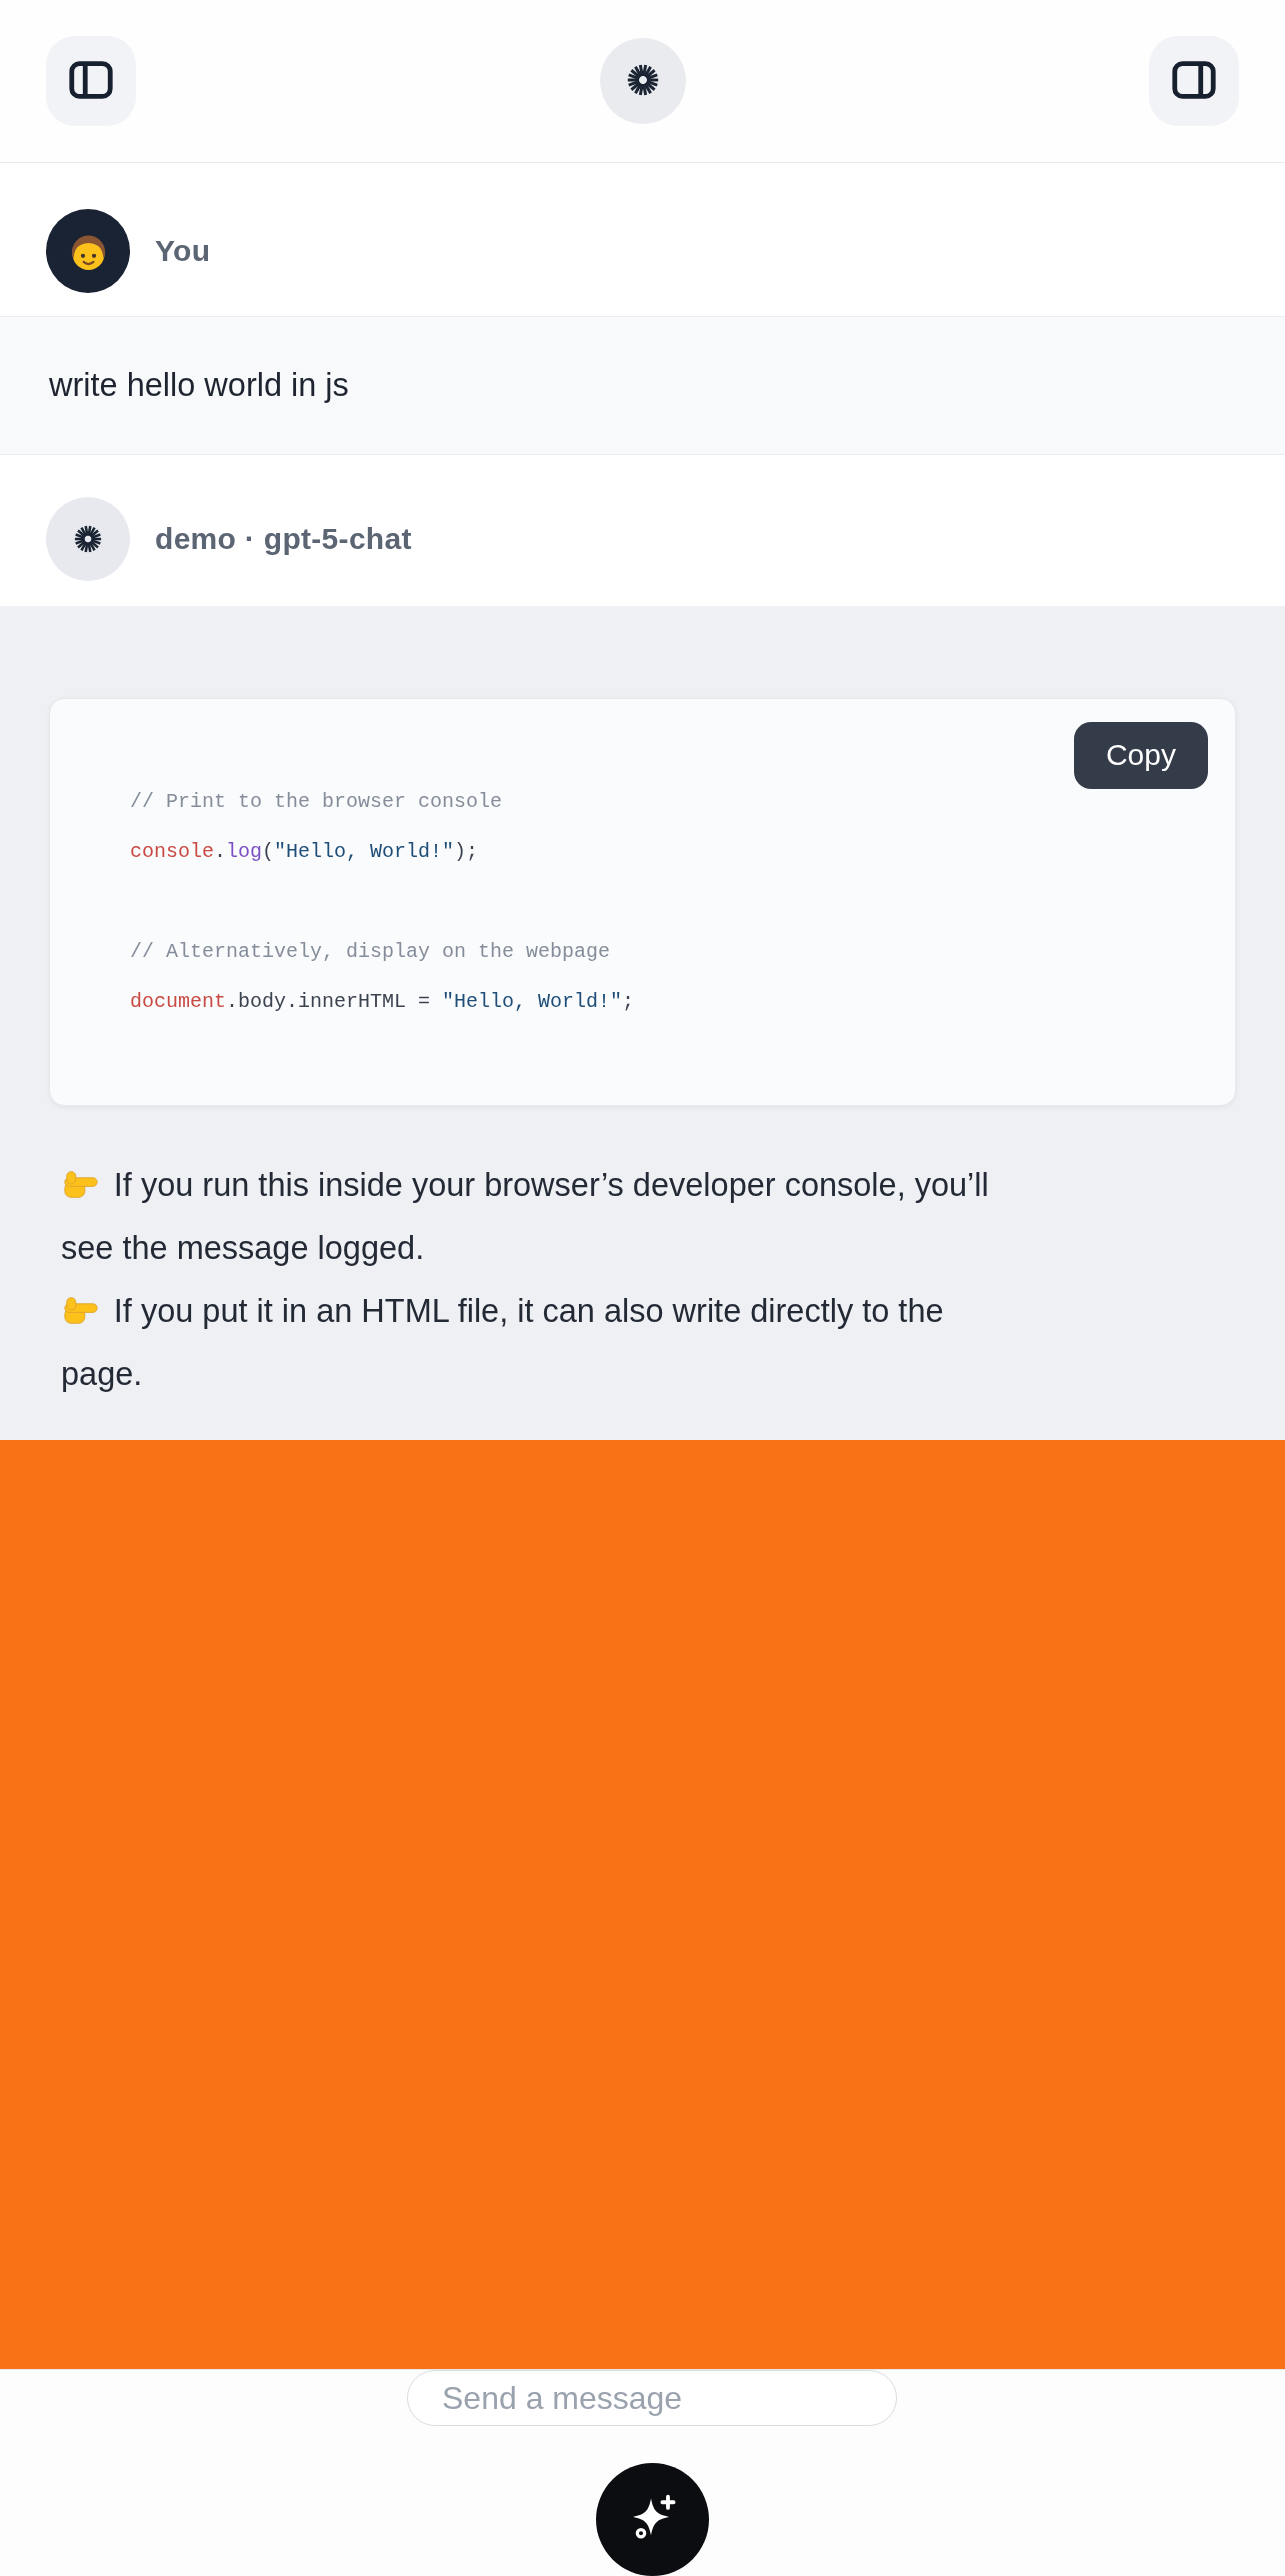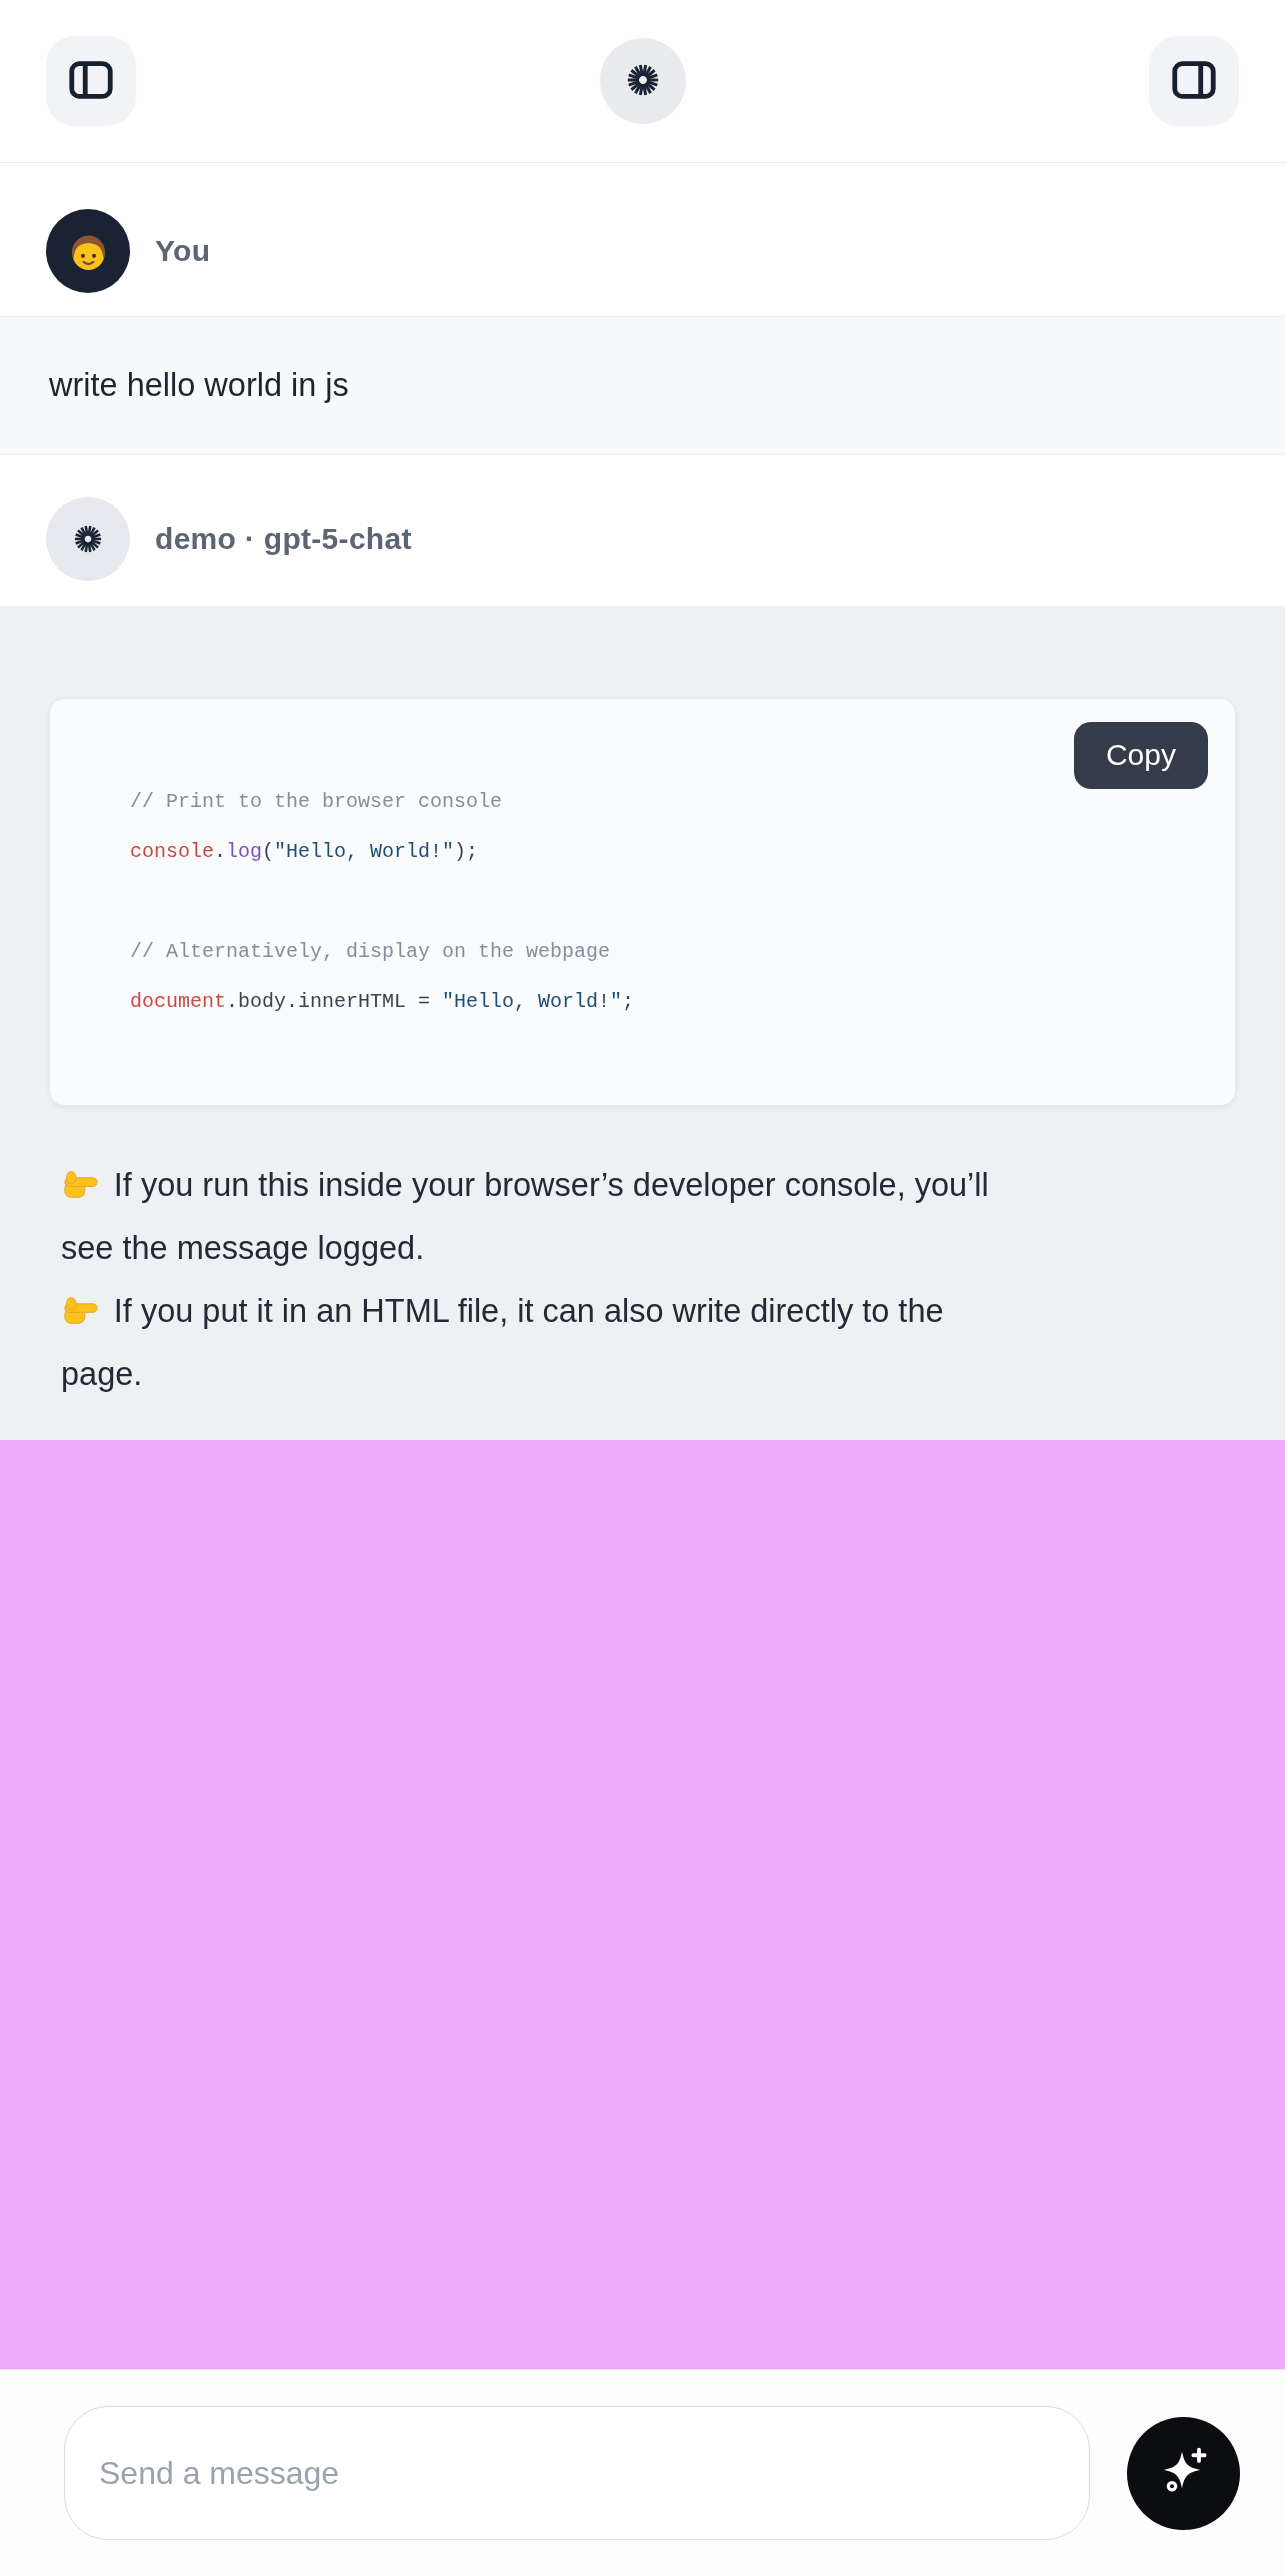--- a/index.html
+++ b/index.html
@@ -1,19 +1,19 @@
 <!DOCTYPE html>
 <html><head>
 <meta charset="utf-8">
 <style>
   * { margin:0; padding:0; box-sizing:border-box; }
   html,body { width:1285px; }
   body { font-family:"Liberation Sans", sans-serif; background:#ffffff; }
 
-  .screen { position:relative; width:1285px; height:2576px; background:#f0abfc; overflow:hidden; }
+  .screen { position:relative; width:1285px; height:2576px; background:#f97316; overflow:hidden; }
 
   
   .app-header { height:163px; border-bottom:1.9px solid #e8eaee; background:#fefefe;
     display:flex; align-items:center; justify-content:space-between; padding:0 46px; }
   .hbtn { width:90px; height:90px; border-radius:29px; background:#f2f3f6; border:none;
     display:flex; align-items:center; justify-content:center; cursor:pointer; }
   .hbtn.circle { width:86px; height:86px; border-radius:50%; background:#e9ebef; }
 
   
   .sender-row { display:flex; align-items:center; gap:25px; padding:46px 46px 23px 46px; background:#fff; }
@@ -45,21 +45,21 @@
   .tok-string  { color:#1e4e77; }
   .tok-plain   { color:#3c4350; }
   .copy-btn { position:absolute; top:23px; right:27px; background:#343b49; color:#ffffff; border:none;
     border-radius:17px; font-size:30px; font-family:inherit; padding:16.3px 32px; cursor:pointer; }
 
   
   .hand { display:inline-block; width:40px; height:38px; vertical-align:-6.7px; margin-right:3.8px; }
 
   
   .composer { position:absolute; left:0; right:0; bottom:0; height:207px; background:#fdfdfe;
-    border-top:1.9px solid #e6e8eb; display:flex; align-items:center; gap:37px; padding:0 45px 0 64px; }
+    border-top:1.9px solid #e6e8eb; display:flex; align-items:center; gap:37px; padding:0 45px 0 64px;flex-direction:column; }
   .msg-input { flex:1; height:134px; border:1.9px solid #d8dbe0; border-radius:44px; background:#fff;
     font-family:inherit; font-size:32px; color:#242b37; padding:0 34px; outline:none; }
   .msg-input::placeholder { color:#9aa2ae; }
   .send-btn { width:113px; height:113px; border-radius:50%; background:#0c0d10; border:none; flex:0 0 auto;
     display:flex; align-items:center; justify-content:center; cursor:pointer; }
 </style>
 </head>
 <body>
 
 <div class="screen">

